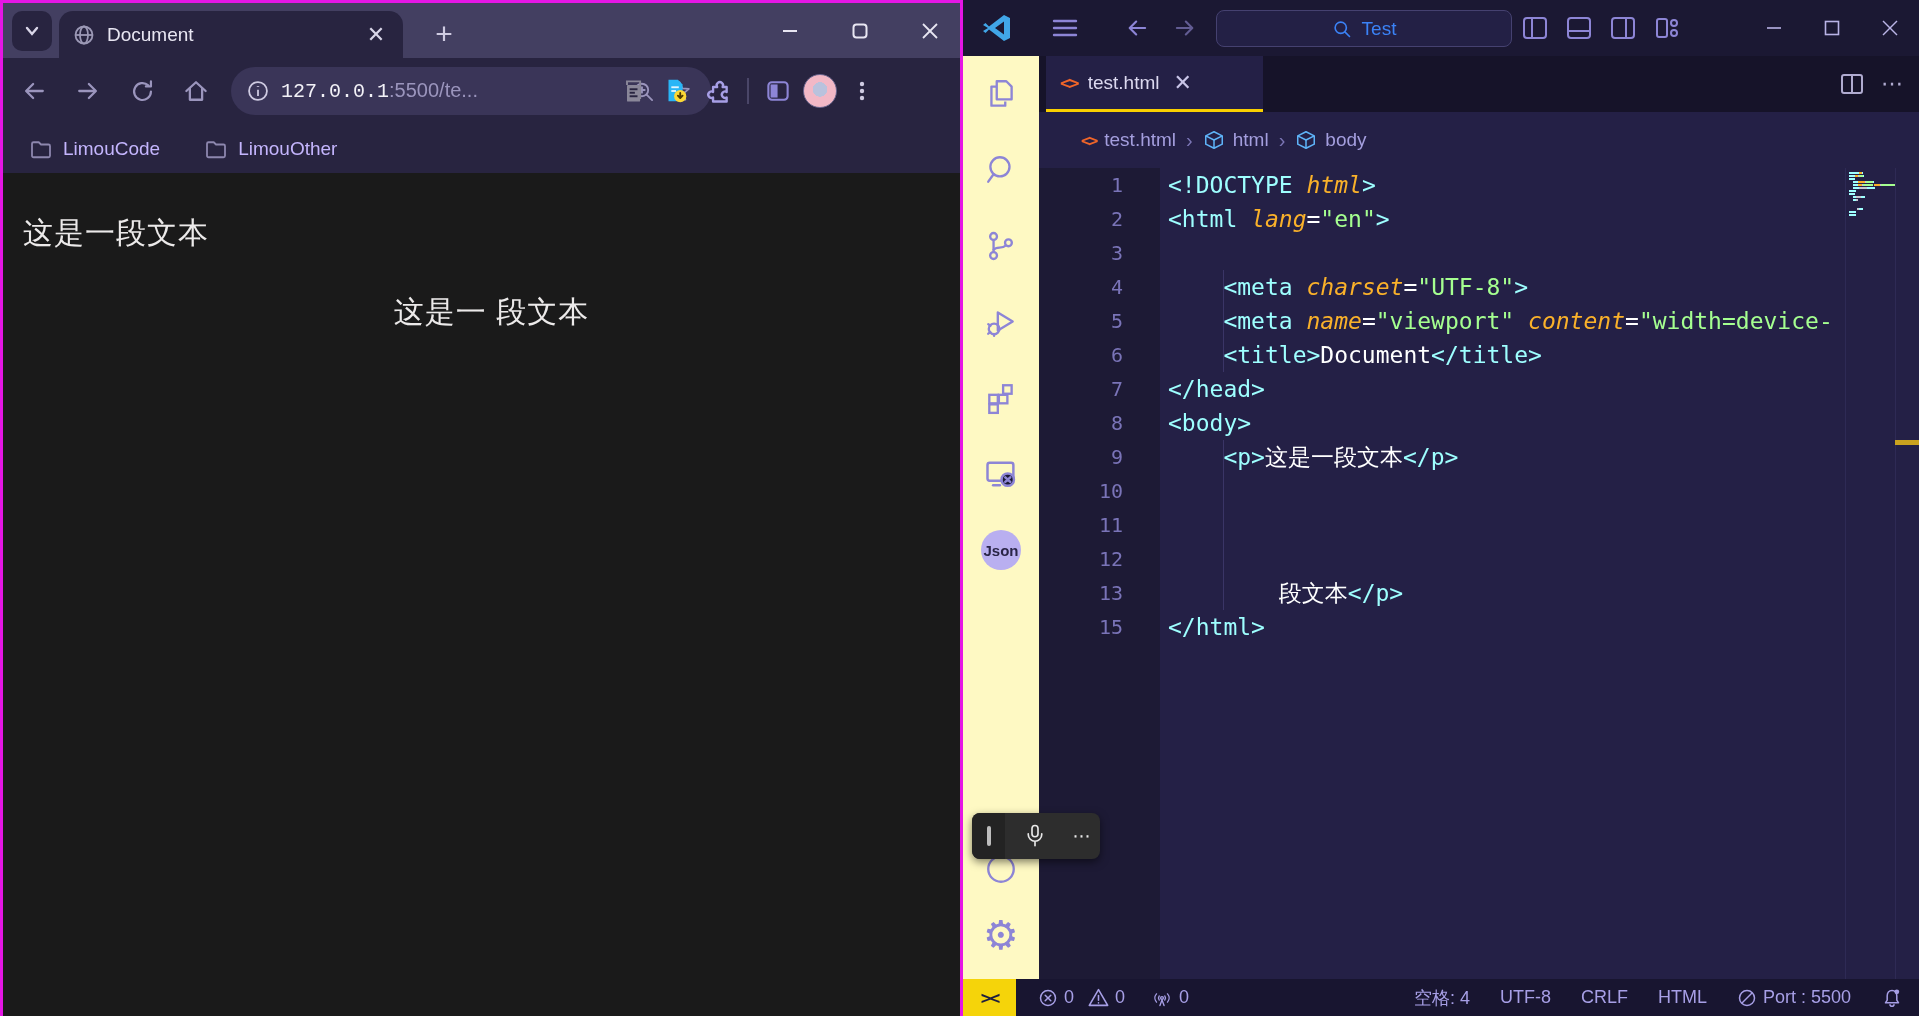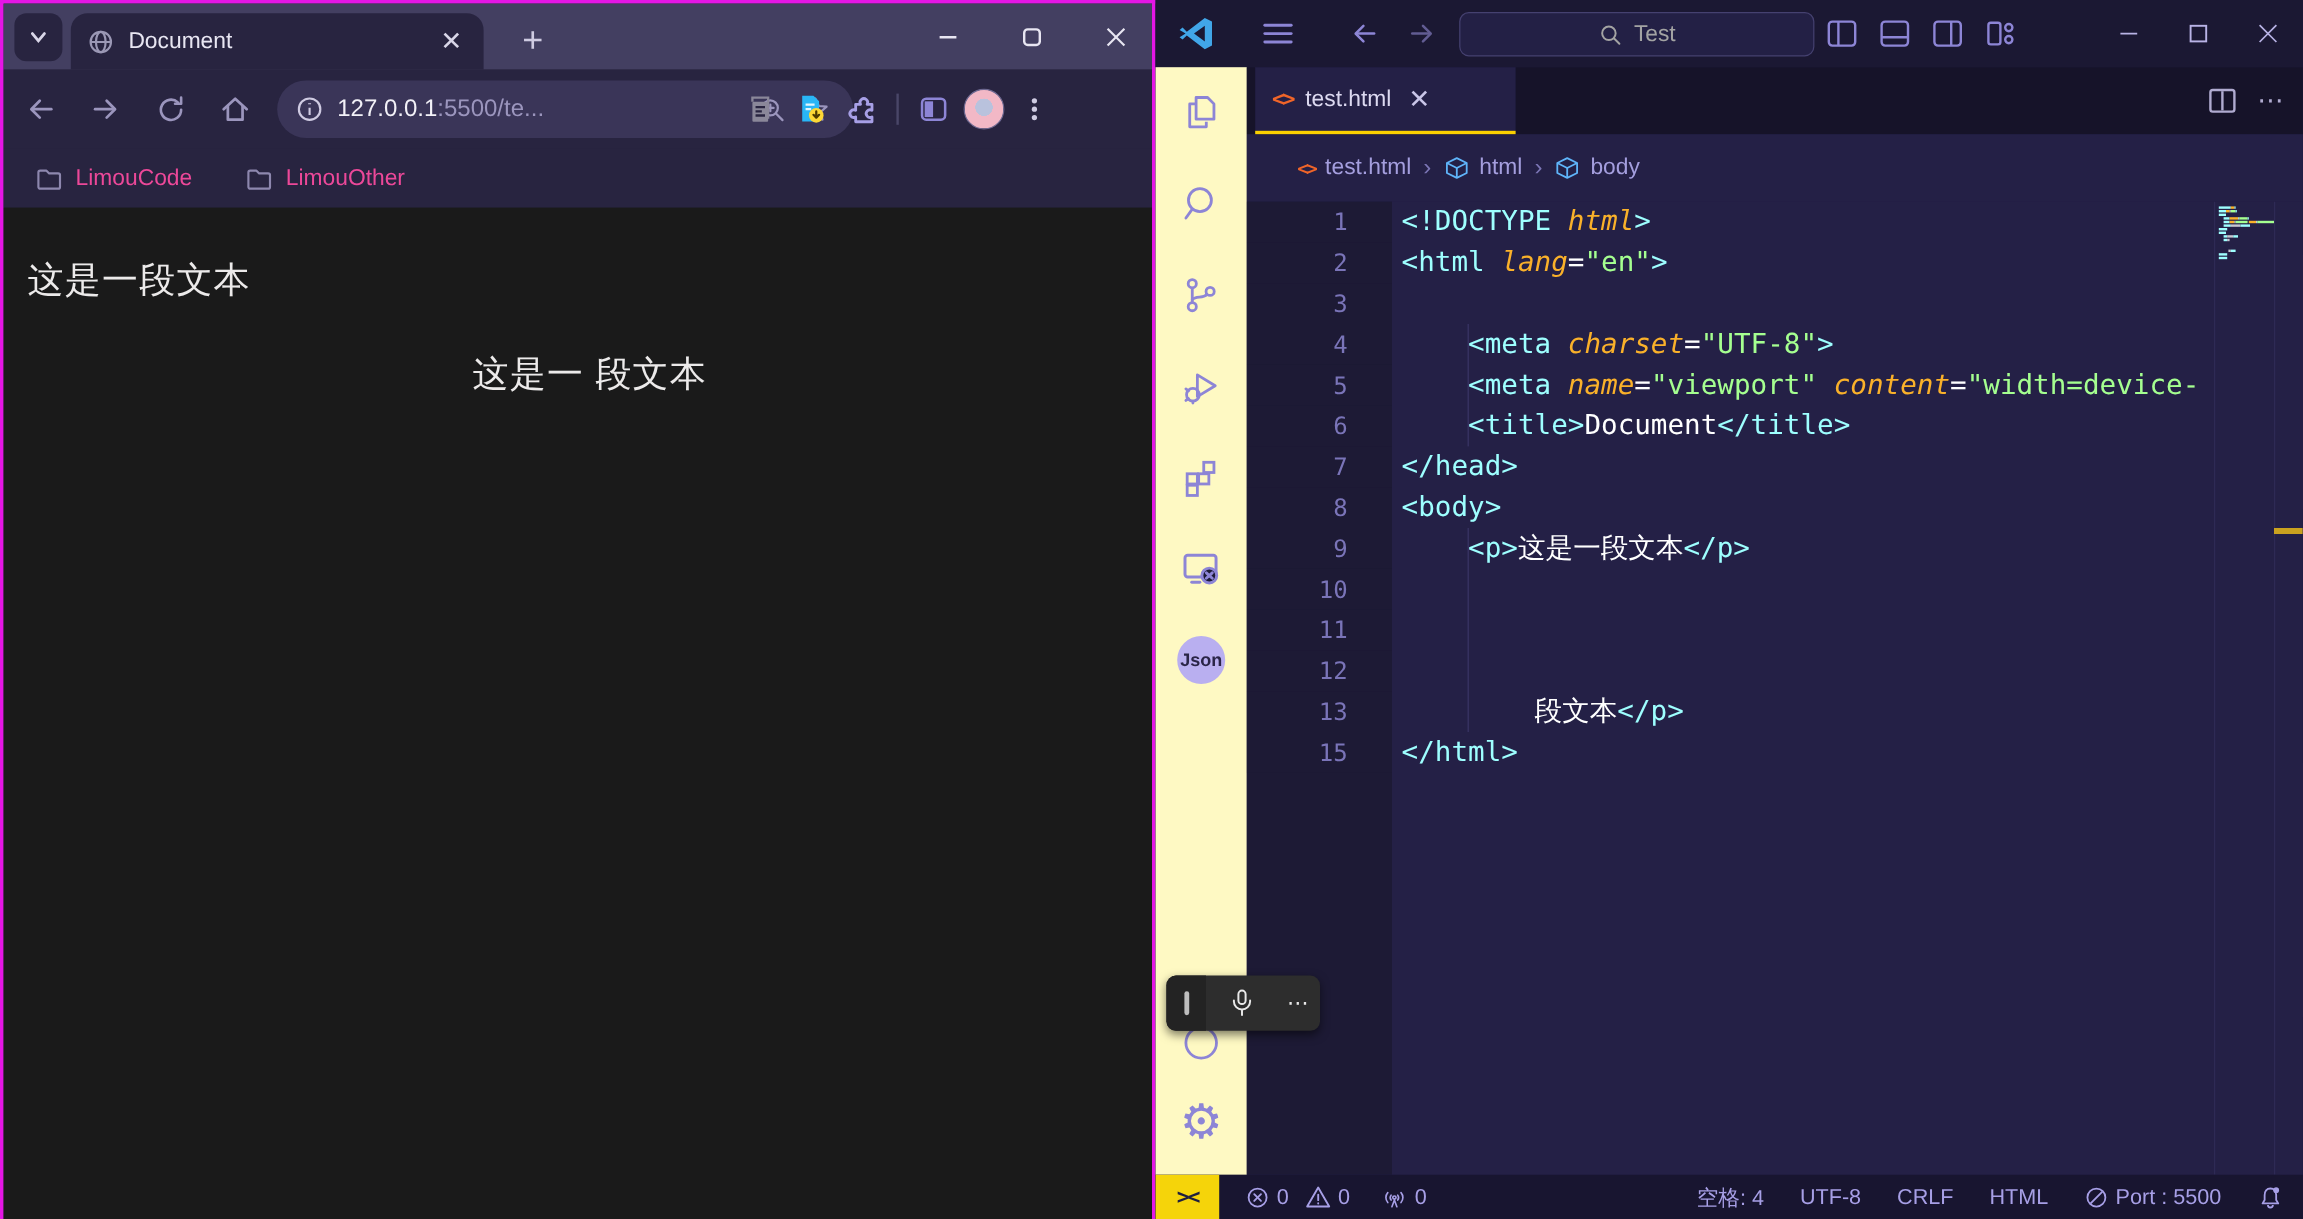--- a/index.html
+++ b/index.html
@@ -19,42 +19,42 @@
   .b-tab-title { font-size:19px; flex:1; margin-left:12px; white-space:nowrap; overflow:hidden; }
   .b-tab-close { color:#d9d6e8; font-size:22px; width:26px; height:26px; display:flex; align-items:center; justify-content:center; border-radius:50%; cursor:pointer; }
   .b-newtab { position:absolute; left:424px; top:14px; width:34px; height:34px; color:#cfcbe2;
     font-size:30px; font-weight:300; display:flex; align-items:center; justify-content:center; border-radius:50%; cursor:pointer;}
   .b-wctl { position:absolute; top:10px; height:36px; width:46px; display:flex; align-items:center; justify-content:center; color:#e8e6f2; cursor:pointer; }
   .b-toolbar { position:absolute; left:0; top:55px; width:100%; height:66px; background:#282440; display:flex; align-items:center; }
   .nav-ic { width:42px; height:42px; display:flex; align-items:center; justify-content:center; color:#9b95bd; border-radius:50%; cursor:pointer; flex:0 0 auto; }
   .addr { position:absolute; left:228px; top:9px; width:480px; height:48px; background:#3a3558;
     border-radius:24px; display:flex; align-items:center; padding:0 14px; }
   .addr-url { font-size:20px; margin-left:10px; flex:1; white-space:nowrap; overflow:hidden; }
-  .addr-url .u-main { color:#f2f1f7; }
+  .addr-url .u-main { color:#f2f1f7;font-family:Liberation Mono, monospace; }
   .addr-url .u-dim { color:#9b95bd; }
   .ext-row { position:absolute; left:610px; top:0; height:66px; display:flex; align-items:center; }
   .tool-divider { width:2px; height:26px; background:#4a4668; margin:0 8px; }
   .avatar { width:34px; height:34px; border-radius:50%; background:radial-gradient(circle at 50% 45%, #b9c2dd 0 30%, #f2b8c6 31% 100%); border:1px solid #6d6890; cursor:pointer; }
   .b-bookmarks { position:absolute; left:0; top:121px; width:100%; height:49px; background:#282440;
     display:flex; align-items:center; padding-left:26px; }
-  .bm-item { display:flex; align-items:center; margin-right:44px; color:#ec4899; font-size:19px; cursor:pointer; }
+  .bm-item { display:flex; align-items:center; margin-right:44px; color:#c4b5fd; font-size:19px; cursor:pointer; }
   .bm-item svg { margin-right:10px; }
   .b-page { position:absolute; left:0; top:170px; width:100%; height:846px; background:#1a1a1a; }
   .b-page p { color:#eceaea; font-size:30px; margin:40px 0 0 20px; font-weight:400;
     font-family:"Liberation Sans",sans-serif; letter-spacing:1px; }
 
   
   .vscode { position:absolute; left:963px; top:0; width:956px; height:1016px; background:#242046; }
   .v-titlebar { position:absolute; left:0; top:0; width:100%; height:56px; background:#1b1833;
     display:flex; align-items:center; }
   .v-logo { margin-left:18px; }
   .tb-ic { width:44px; height:44px; display:flex; align-items:center; justify-content:center; color:#8d85d6; cursor:pointer; }
   .v-search { position:absolute; left:253px; top:10px; width:296px; height:37px; background:#232045;
     border:1.5px solid #454170; border-radius:8px; display:flex; align-items:center; justify-content:center;
-    color:#a3a3a3; font-size:19px; cursor:pointer; }
+    color:#3b82f6; font-size:19px; cursor:pointer; }
   .v-search svg { margin-right:10px; }
   .layout-ics { position:absolute; right:230px; top:0; height:56px; display:flex; align-items:center; }
   .v-wctl { position:absolute; top:0; height:56px; width:58px; display:flex; align-items:center; justify-content:center; color:#b9b3e6; cursor:pointer; }
 
   .v-activitybar { position:absolute; left:0; top:56px; bottom:37px; width:76px; background:#fef9c3; }
   .act-ic { width:76px; height:76px; display:flex; align-items:center; justify-content:center; color:#8d85d6; cursor:pointer; }
   .act-bottom { position:absolute; bottom:6px; left:0; width:76px; }
   .json-badge { width:40px; height:40px; border-radius:50%; background:#b9aff0; color:#2a2547;
     display:flex; align-items:center; justify-content:center; font-weight:bold; font-size:15px; }
   .gear-glyph { font-size:40px; line-height:1; font-family:"DejaVu Sans",sans-serif; }

